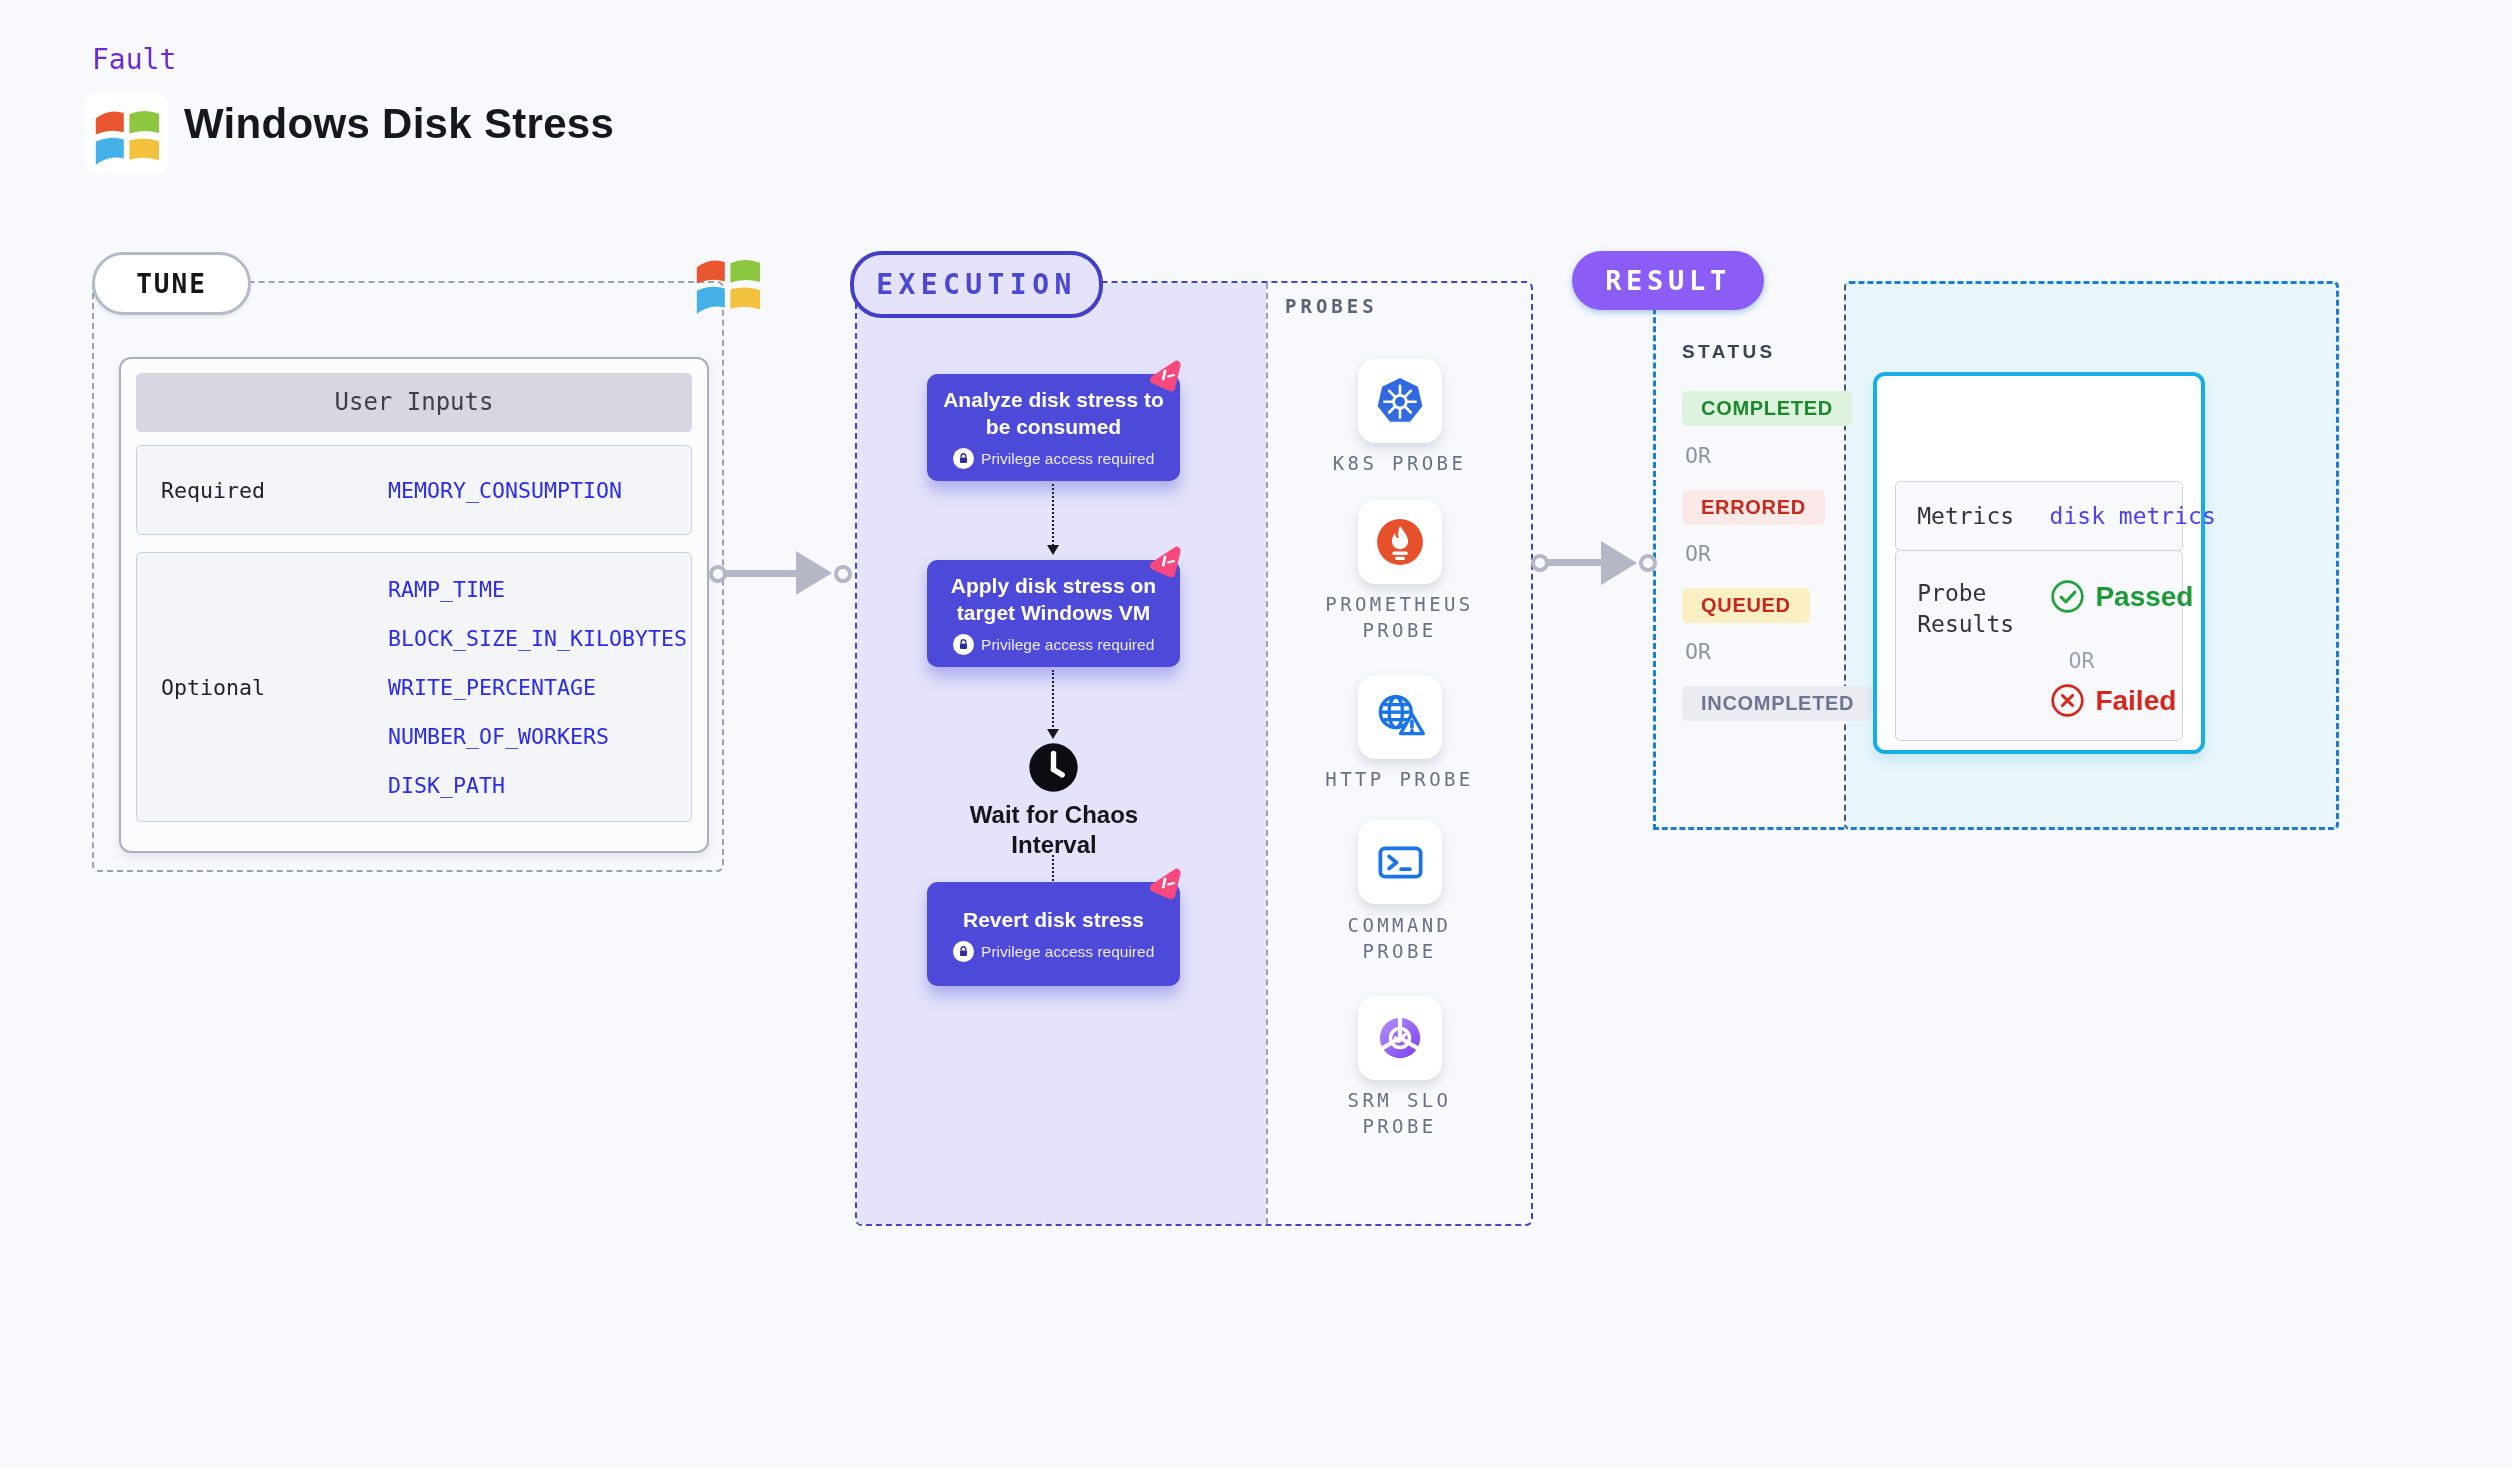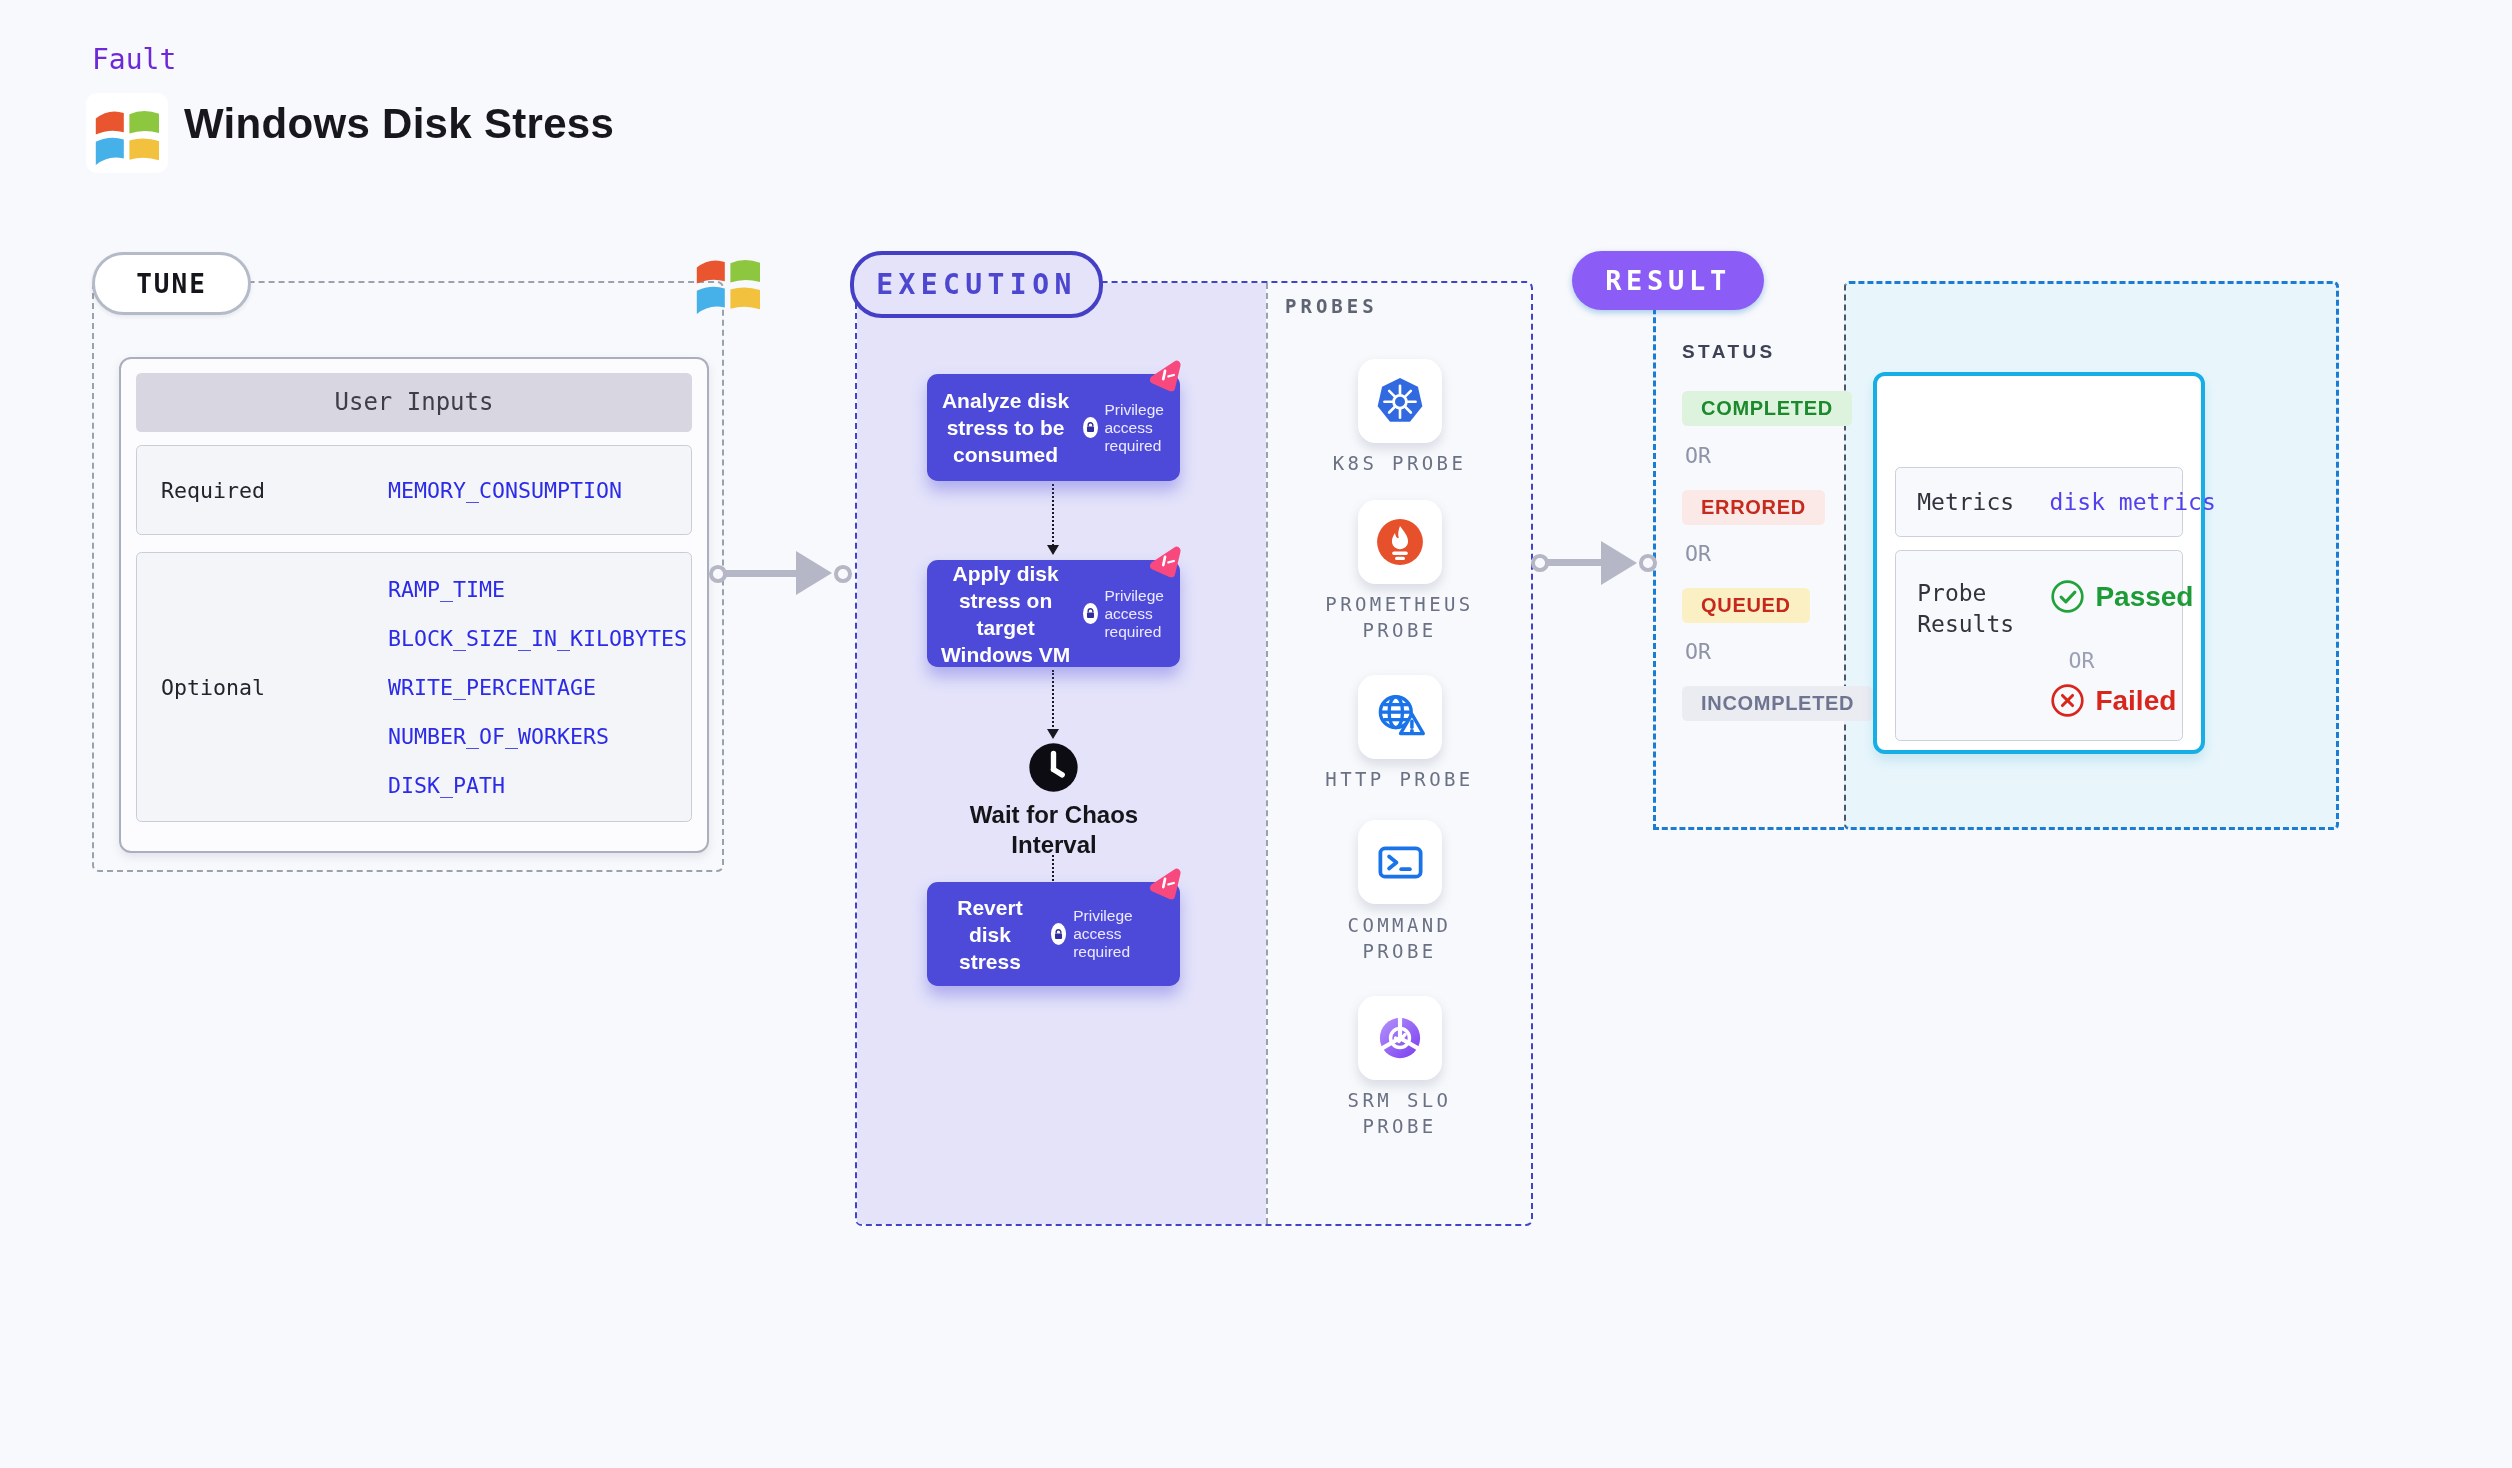--- a/index.html
+++ b/index.html
@@ -45,21 +45,21 @@
   .conn-dot{position:absolute;width:17.6px;height:17.6px;border-radius:50%;background:#f8f9fc;border:4px solid #b5b7c6;box-sizing:border-box;z-index:5;}
   .conn-line{position:absolute;height:7.4px;background:#b5b7c6;z-index:4;}
   .conn-head{position:absolute;width:0;height:0;border-top:22px solid transparent;border-bottom:22px solid transparent;
              border-left:36px solid #b5b7c6;z-index:4;}
 
   
   .exec-outer{left:855px;top:281px;width:678px;height:945px;border:2.7px dashed #4143c8;border-radius:6.8px;box-sizing:border-box;}
   .exec-lavender{position:absolute;left:0;top:0;bottom:0;width:409px;background:#e4e3fa;border-radius:4px 0 0 4px;}
   .probes-pane{position:absolute;left:409px;top:0;bottom:0;right:0;border-left:2px dashed #9aa2b0;}
   .step-card{left:927px;width:253px;background:#4e4ad9;border-radius:10.8px;
-             box-shadow:0 9.5px 15px rgba(78,74,217,.35);display:flex;align-items:center;
+             box-shadow:0 9.5px 15px rgba(78,74,217,.35);display:flex;flex-direction:column;align-items:center;
              justify-content:center;gap:8px;padding:0 9.5px;box-sizing:border-box;z-index:2;}
   .step-title{color:#ffffff;font-weight:700;font-size:21px;line-height:27px;text-align:center;}
   .step-note{display:flex;align-items:center;gap:6.8px;}
   .step-note-text{color:#eceafe;font-size:15.5px;}
   .lock-circle{width:21.6px;height:21.6px;border-radius:50%;background:#ffffff;display:flex;align-items:center;justify-content:center;}
   .chaos-pink{position:absolute;right:-4px;top:-17.6px;width:38px;height:38px;z-index:3;}
   .vconn{position:absolute;width:0;border-left:2.7px dotted #17171d;}
   .varrow{position:absolute;width:0;height:0;border-left:6px solid transparent;border-right:6px solid transparent;
           border-top:10px solid #17171d;}
   .clock-wrap{left:1028px;top:742px;width:51px;height:51px;}
@@ -85,21 +85,21 @@
   .badge-errored{background:#fbe9e7;color:#c62a1d;}
   .badge-queued{background:#faf0c4;color:#c6281c;}
   .badge-incompleted{background:#eaecf2;color:#6f7590;}
   .or-txt{left:1685px;font-size:21.6px;color:#8e93a8;}
 
   .output-card{left:1873px;top:372px;width:332px;height:382px;background:#ffffff;border:4px solid #16aee4;
                border-radius:12px;box-shadow:0 6.8px 12px rgba(30,140,190,.15);box-sizing:border-box;}
   .output-header{position:absolute;left:17.6px;top:16px;right:17.6px;height:58px;background:#d8d7e1;border-radius:5.4px;
                display:flex;align-items:center;justify-content:center;font-size:26px;color:#55555f;}
   .output-row{position:absolute;left:17.6px;right:17.6px;background:#f8f9fd;border:1.4px solid #ccd0db;border-radius:5.4px;}
-  .row-metrics{top:91px;height:68px;padding-left:44px;}
+  .row-metrics{top:105px;height:68px;padding-left:44px;}
   .row-proberes{top:174px;height:189px;}
   .o-label{position:absolute;left:21.6px;font-size:23px;color:#33333d;}
   .metrics-label{top:0;bottom:0;display:flex;align-items:center;}
   .metrics-value{position:absolute;left:154px;top:0;bottom:0;display:flex;align-items:center;
                  font-size:23px;color:#5240ee;white-space:nowrap;}
   .proberes-label{top:27px;width:122px;line-height:31px;}
   .verdict{position:absolute;left:154px;display:flex;align-items:center;gap:10.8px;}
   .verdict-passed{top:28px;}
   .verdict-failed{top:132px;}
   .verdict-text{font-size:28px;font-weight:700;}

